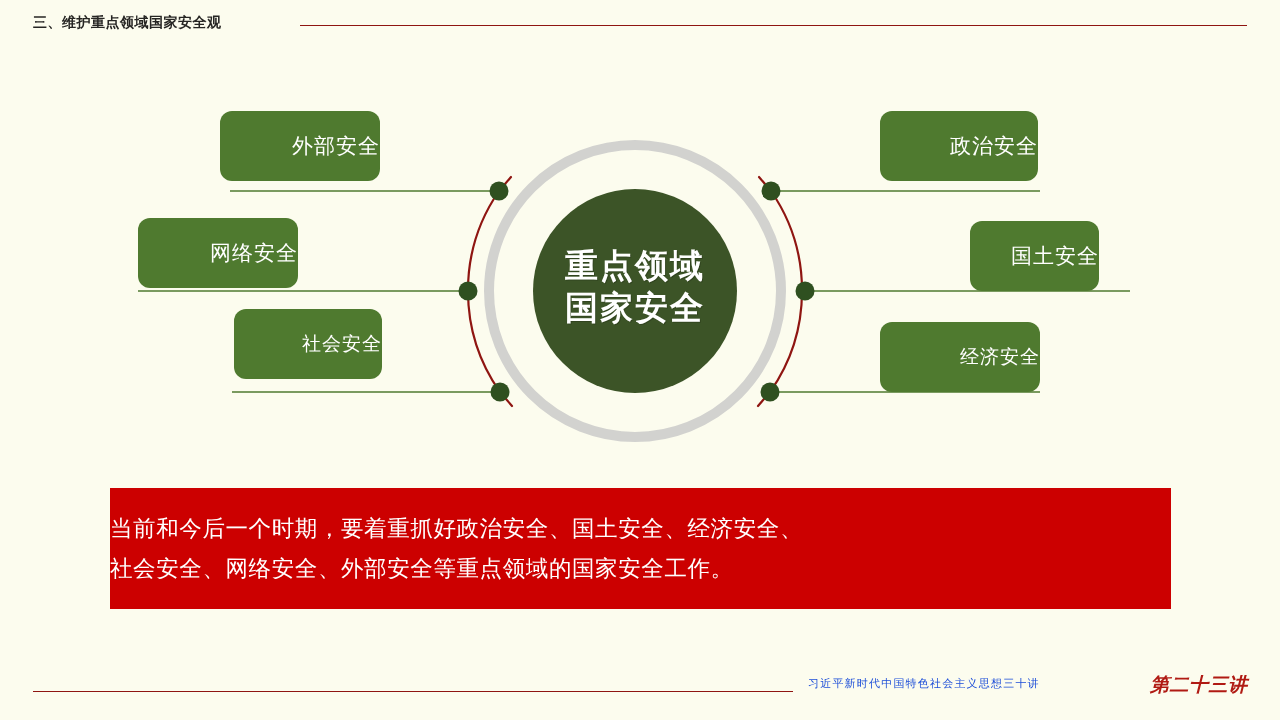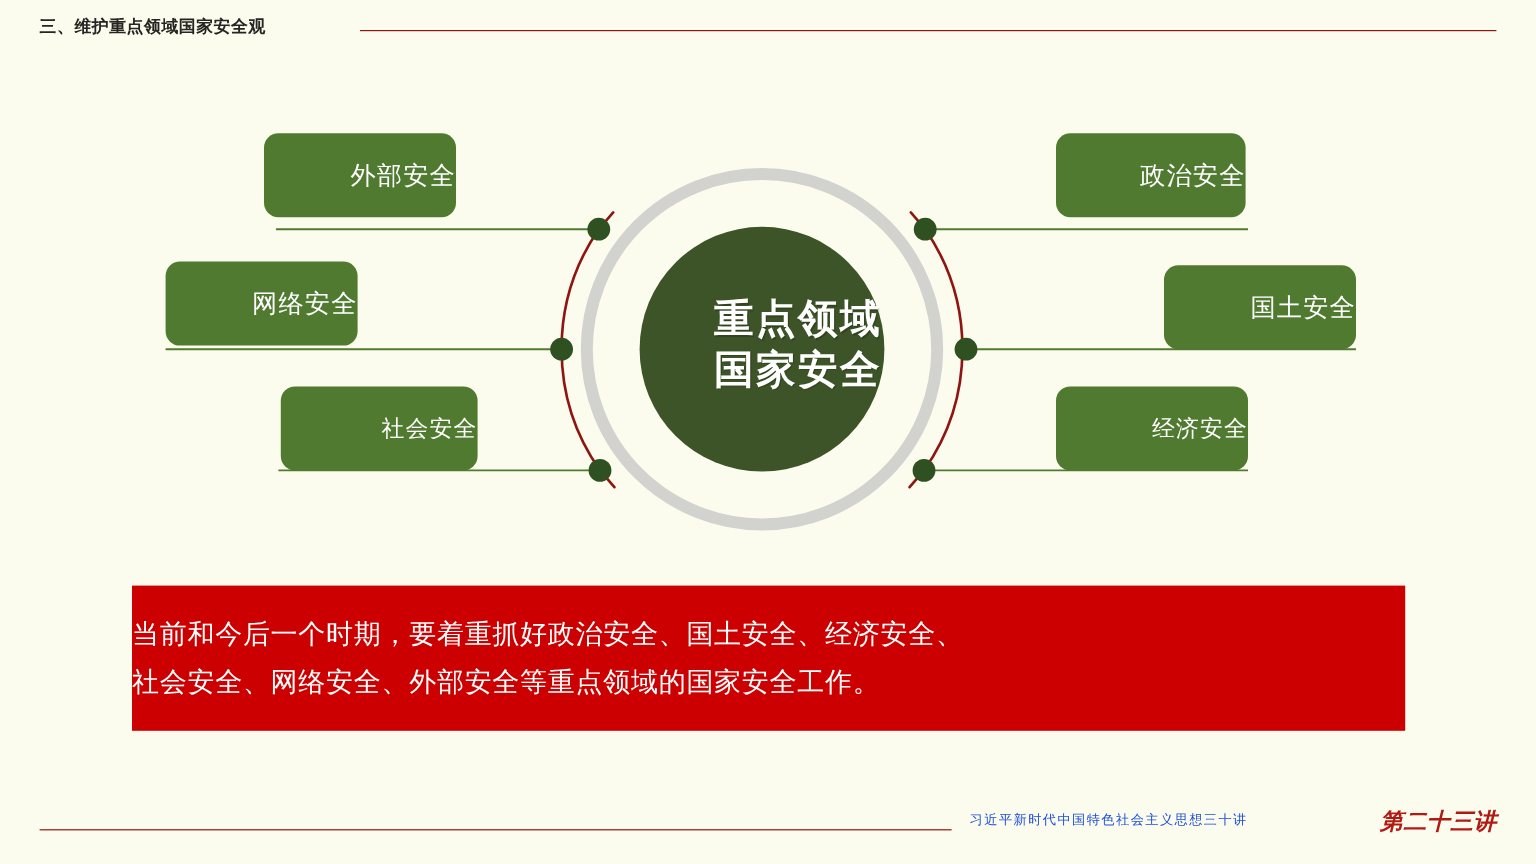--- a/index.html
+++ b/index.html
@@ -71,31 +71,31 @@
     align-items: center;
     justify-content: flex-end;
     font-size: 21px;
     letter-spacing: 1px;
     box-sizing: border-box;
   }
   .node.small { font-size: 19px; }
 
   .n-external  { left: 220px; top: 51px;  width: 160px; height: 70px; }
   .n-cyber     { left: 138px; top: 158px; width: 160px; height: 70px; }
-  .n-social    { left: 234px; top: 262px; width: 164px; height: 70px; }
+  .n-social    { left: 234px; top: 249px; width: 148px; height: 70px; }
   .n-political { left: 880px; top: 51px;  width: 158px; height: 70px; }
-  .n-homeland  { left: 970px; top: 161px; width: 160px; height: 70px; }
+  .n-homeland  { left: 970px; top: 161px; width: 129px; height: 70px; }
   .n-economic  { left: 880px; top: 262px; width: 160px; height: 70px; }
 
   .center-label {
     position: absolute;
     left: 535px;
     top: 185px;
     width: 200px;
-    text-align: right;
+    text-align: center;
     color: #ffffff;
     font-size: 33px;
     font-weight: bold;
     line-height: 1.26;
     letter-spacing: 2px;
     text-shadow: 1px 1px 0 rgba(0,0,0,0.18);
     pointer-events: none;
   }
 
   

